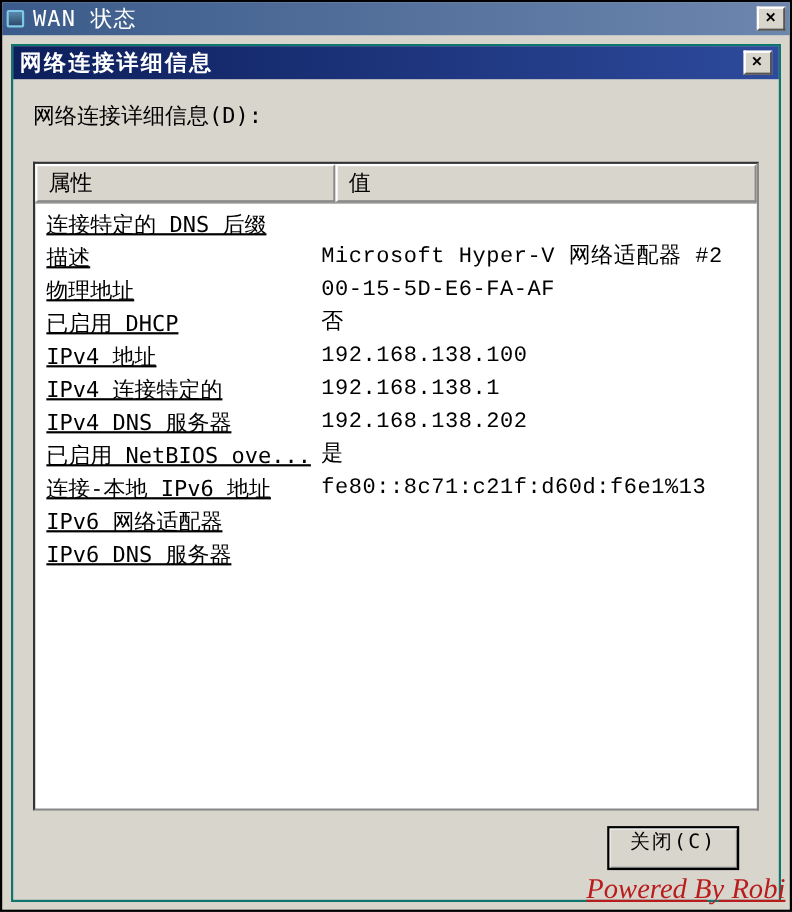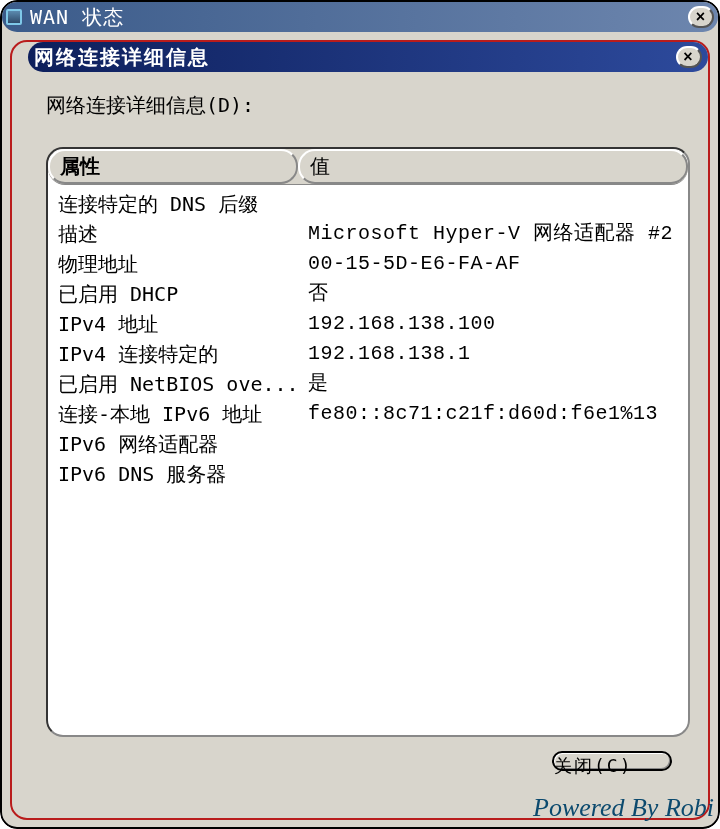--- a/index.html
+++ b/index.html
@@ -1,15 +1,15 @@
 <!DOCTYPE html>
 <html><head>
 <meta charset="utf-8">
 <style>
-  * { box-sizing: border-box; border-radius: 17px; }
+  * { box-sizing: border-box; }
   body {
     margin: 0;
     padding: 0;
     background: #fff;
     font-family: "SimSun", "宋体", "MS Gothic", monospace;
     font-size: 18px;
     width: 720px;
     height: 829px;
     overflow: hidden;
     position: relative;
@@ -54,23 +54,22 @@
     font-size: 16px;
     cursor: pointer;
   }
 
   .inner-window {
     position: absolute;
     top: 38px;
     left: 8px;
     width: 700px;
     height: 780px;
-    border: 2px solid #b91c1c;
-    background: #d8d5cc;
-    padding-left: 16px;
+    border: 2px solid #0f766e;
+    background: #d8d5cc;
   }
   .inner-titlebar {
     height: 30px;
     background: linear-gradient(to right, #0d1f5c, #2d4a9c);
     color: #fff;
     display: flex;
     align-items: center;
     padding: 0 6px;
     font-size: 20px;
     font-weight: bold;
@@ -111,62 +110,63 @@
     background: #d8d5cc;
     border-bottom: 1px solid #888;
   }
   .table-header .col {
     padding: 2px 10px;
     border: 2px solid #fff;
     border-right-color: #888;
     border-bottom-color: #888;
     font-size: 20px;
   }
-  .table-header .col1 { width: 250px; font-weight: bold; }
+  .table-header .col1 { width: 273px; }
   .table-header .col2 { flex: 1; }
 
   .table-body {
     padding: 4px 0 4px 10px;
   }
   .row {
     display: flex;
     font-size: 20px;
     line-height: 30px;
     white-space: nowrap;
   }
-  .row .c1 { width: 250px; overflow: hidden; text-overflow: ellipsis; }
+  .row .c1 { width: 250px; overflow: hidden; text-overflow: ellipsis; text-decoration: underline; }
   .row .c2 { flex: 1; font-family: "Courier New", monospace; letter-spacing: 0.5px; }
 
   .button-row {
     display: flex;
     justify-content: flex-end;
     padding: 14px 18px 0 0;
   }
   .close-button {
     width: 120px;
-    height: 20px;
+    height: 40px;
     background: #d8d5cc;
     border: 2px solid #000;
     box-shadow: inset 1px 1px 0 #fff, inset -1px -1px 0 #888;
     font-size: 18px;
-    text-align: left;
+    text-align: center;
     line-height: 26px;
     cursor: pointer;
     letter-spacing: 2px;
   }
 
   .watermark {
     position: absolute;
     right: 6px;
     bottom: 6px;
-    color: #0c4a6e;
+    color: #b91c1c;
     font-family: "Times New Roman", serif;
     font-style: italic;
     font-size: 26px;
     pointer-events: none;
+    text-decoration: underline;
   }
 </style>
 </head>
 <body>
 
 <div class="outer-window">
   <div class="outer-titlebar">
     <span class="icon"></span>
     <span>WAN 状态</span>
     <span class="spacer"></span>
@@ -207,20 +207,24 @@
             </div>
             <div class="row">
               <div class="c1">IPv4 地址</div>
               <div class="c2">192.168.138.100</div>
             </div>
             <div class="row">
               <div class="c1">IPv4 连接特定的</div>
               <div class="c2">192.168.138.1</div>
             </div>
             <div class="row">
+              <div class="c1">IPv4 DNS 服务器</div>
+              <div class="c2">192.168.138.202</div>
+            </div>
+            <div class="row">
               <div class="c2"></div>
             </div>
             <div class="row">
               <div class="c1">已启用 NetBIOS ove...</div>
               <div class="c2">是</div>
             </div>
             <div class="row">
               <div class="c1">连接-本地 IPv6 地址</div>
               <div class="c2">fe80::8c71:c21f:d60d:f6e1%13</div>
             </div>

